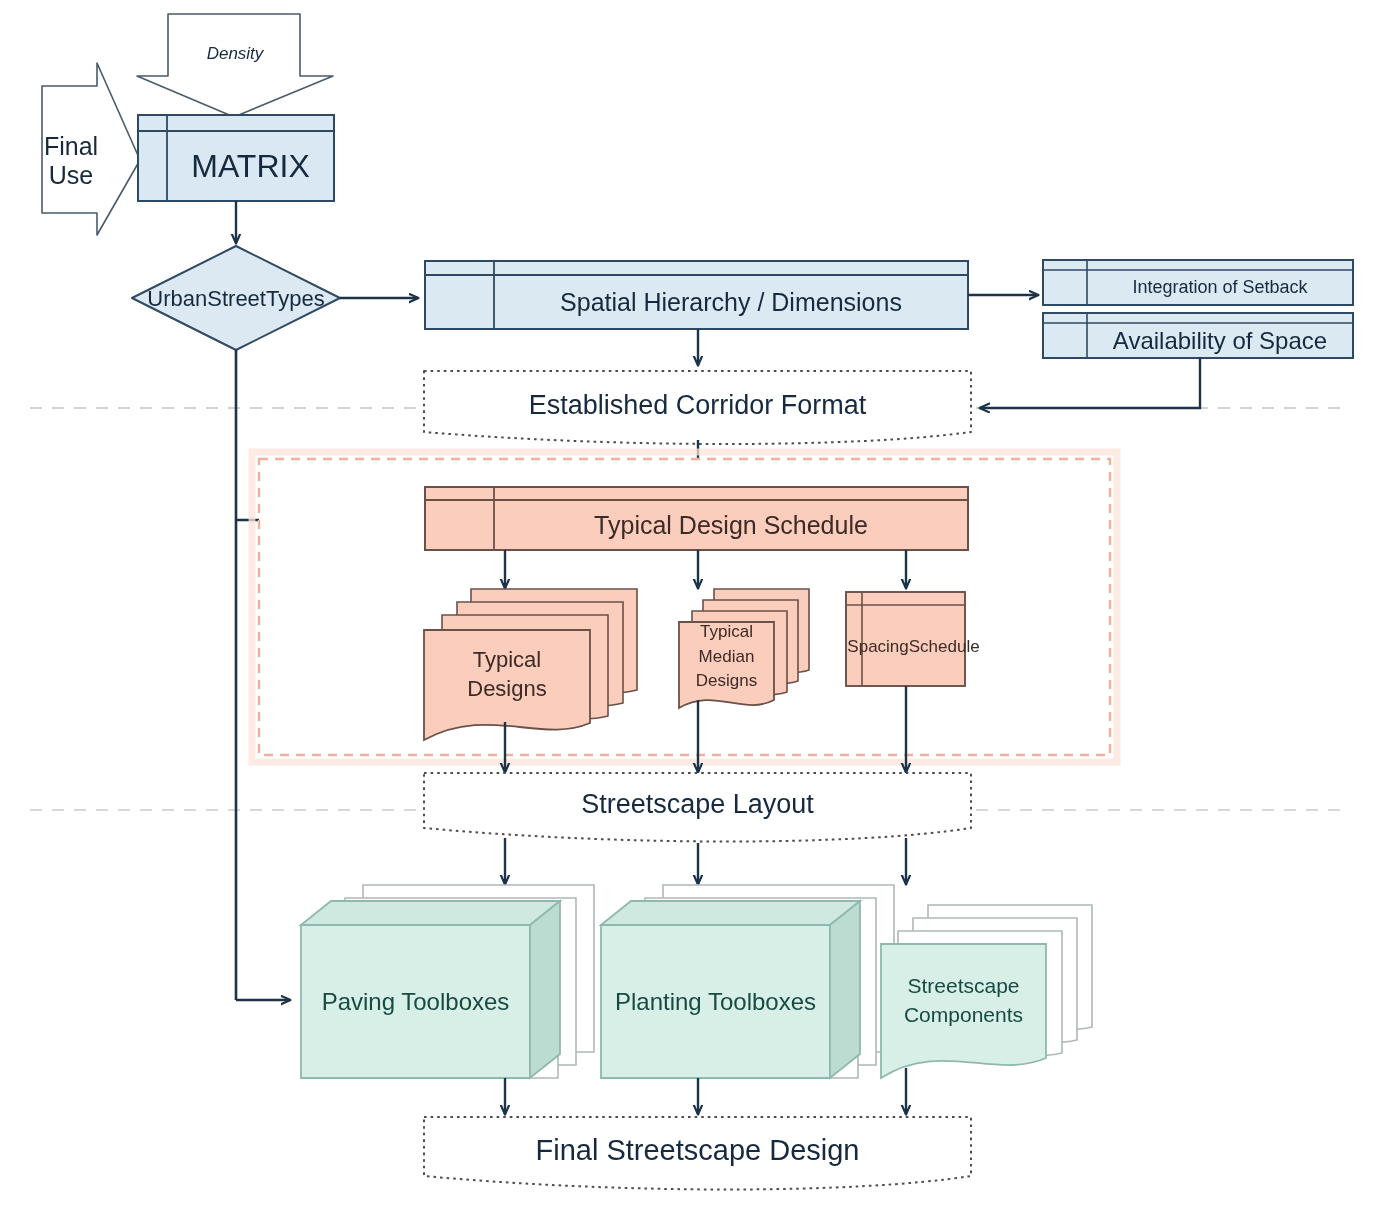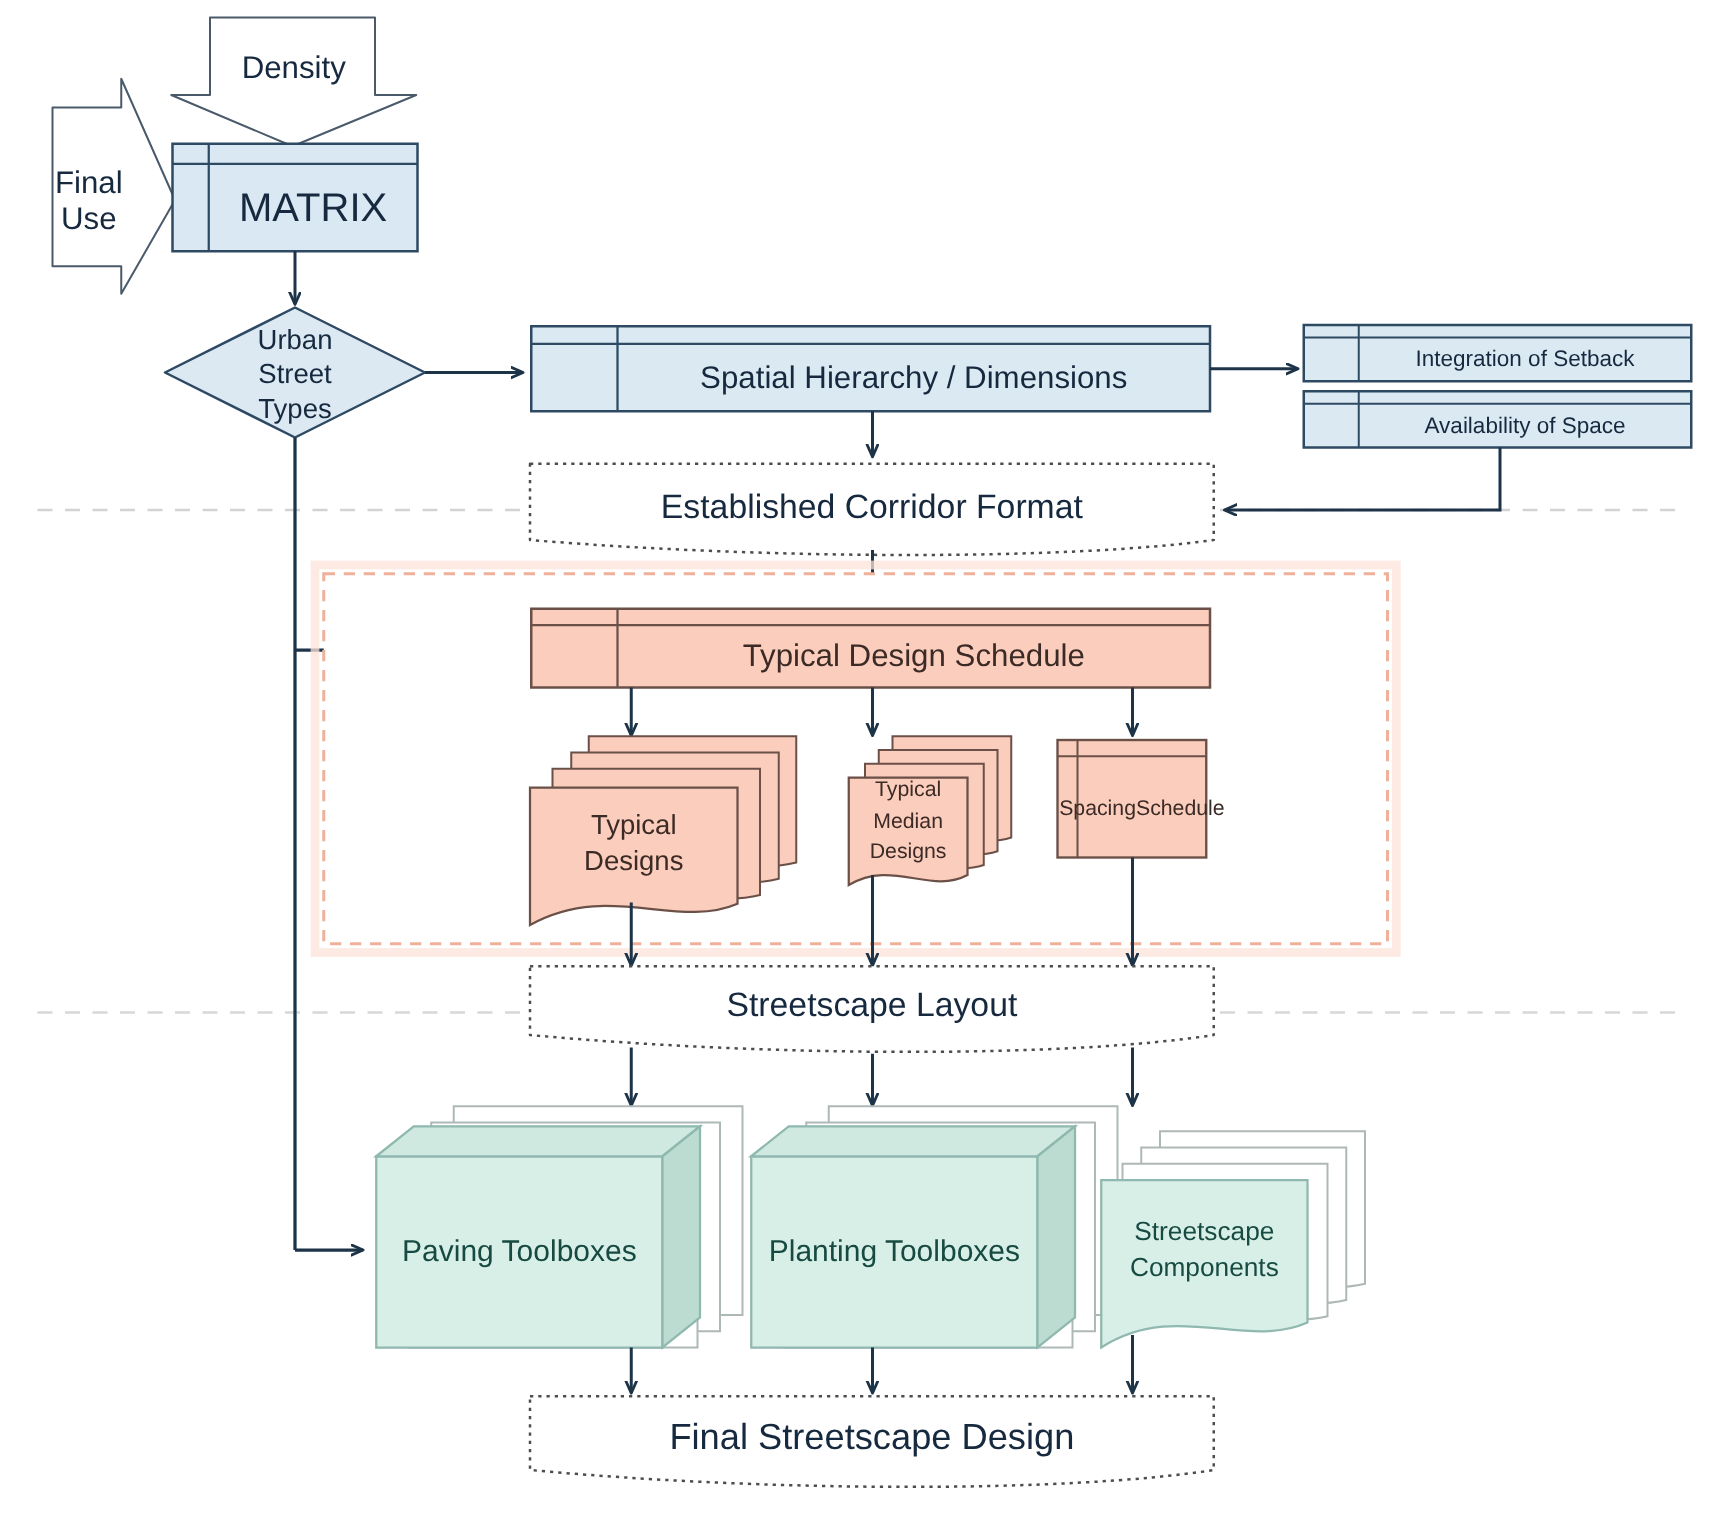--- a/index.html
+++ b/index.html
@@ -183,40 +183,40 @@
       <line x1="505" y1="1078" x2="505" y2="1114" stroke="#1d3348" stroke-width="2.4" marker-end="url(#arr)"></line>
       <line x1="698" y1="1078" x2="698" y2="1114" stroke="#1d3348" stroke-width="2.4" marker-end="url(#arr)"></line>
       <line x1="906" y1="1068" x2="906" y2="1114" stroke="#1d3348" stroke-width="2.4" marker-end="url(#arr)"></line>
     </g>
 
     <g>
       <path d="M424,1117 L971,1117 L971,1176 C855,1194 620,1194 424,1176 Z" fill="#ffffff" stroke="#4d4d4d" stroke-width="2" stroke-dasharray="2.6 4" stroke-linejoin="round"></path>
     </g>
   </svg>
 
-  <div class="lbl dark" style="left:160px;top:32px;width:150px;height:44px;font-size:25px;">Density</div>
+  <div class="lbl dark" style="left:160px;top:32px;width:150px;height:44px;font-size:17px;font-style:italic;">Density</div>
 
   <div class="lbl dark" style="left:36px;top:124px;width:70px;height:74px;font-size:25px;flex-direction:column;">
     <span>Final</span>
     <span>Use</span>
   </div>
 
   <div class="lbl dark" style="left:167px;top:131px;width:167px;height:70px;font-size:32px;">MATRIX</div>
 
-  <div class="lbl dark" style="left:170px;top:258px;width:132px;height:82px;font-size:22px;flex-direction:column;line-height:1.25;justify-content:flex-end;">
+  <div class="lbl dark" style="left:170px;top:258px;width:132px;height:82px;font-size:22px;flex-direction:row;line-height:1.25;">
     <span>Urban</span>
     <span>Street</span>
     <span>Types</span>
   </div>
 
   <div class="lbl dark" style="left:494px;top:275px;width:474px;height:54px;font-size:25px;">Spatial Hierarchy / Dimensions</div>
 
   <div class="lbl dark" style="left:1087px;top:270px;width:266px;height:35px;font-size:18px;">Integration of Setback</div>
 
-  <div class="lbl dark" style="left:1087px;top:323px;width:266px;height:35px;font-size:18px;">Availability of Space</div>
+  <div class="lbl dark" style="left:1087px;top:323px;width:266px;height:35px;font-size:24px;">Availability of Space</div>
 
   <div class="lbl dark" style="left:424px;top:378px;width:547px;height:56px;font-size:27px;">Established Corridor Format</div>
 
   <div class="lbl orange" style="left:494px;top:500px;width:474px;height:50px;font-size:25px;">Typical Design Schedule</div>
 
   <div class="lbl orange" style="left:424px;top:640px;width:166px;height:70px;font-size:22px;flex-direction:column;line-height:1.3;">
     <span>Typical</span>
     <span>Designs</span>
   </div>
 

